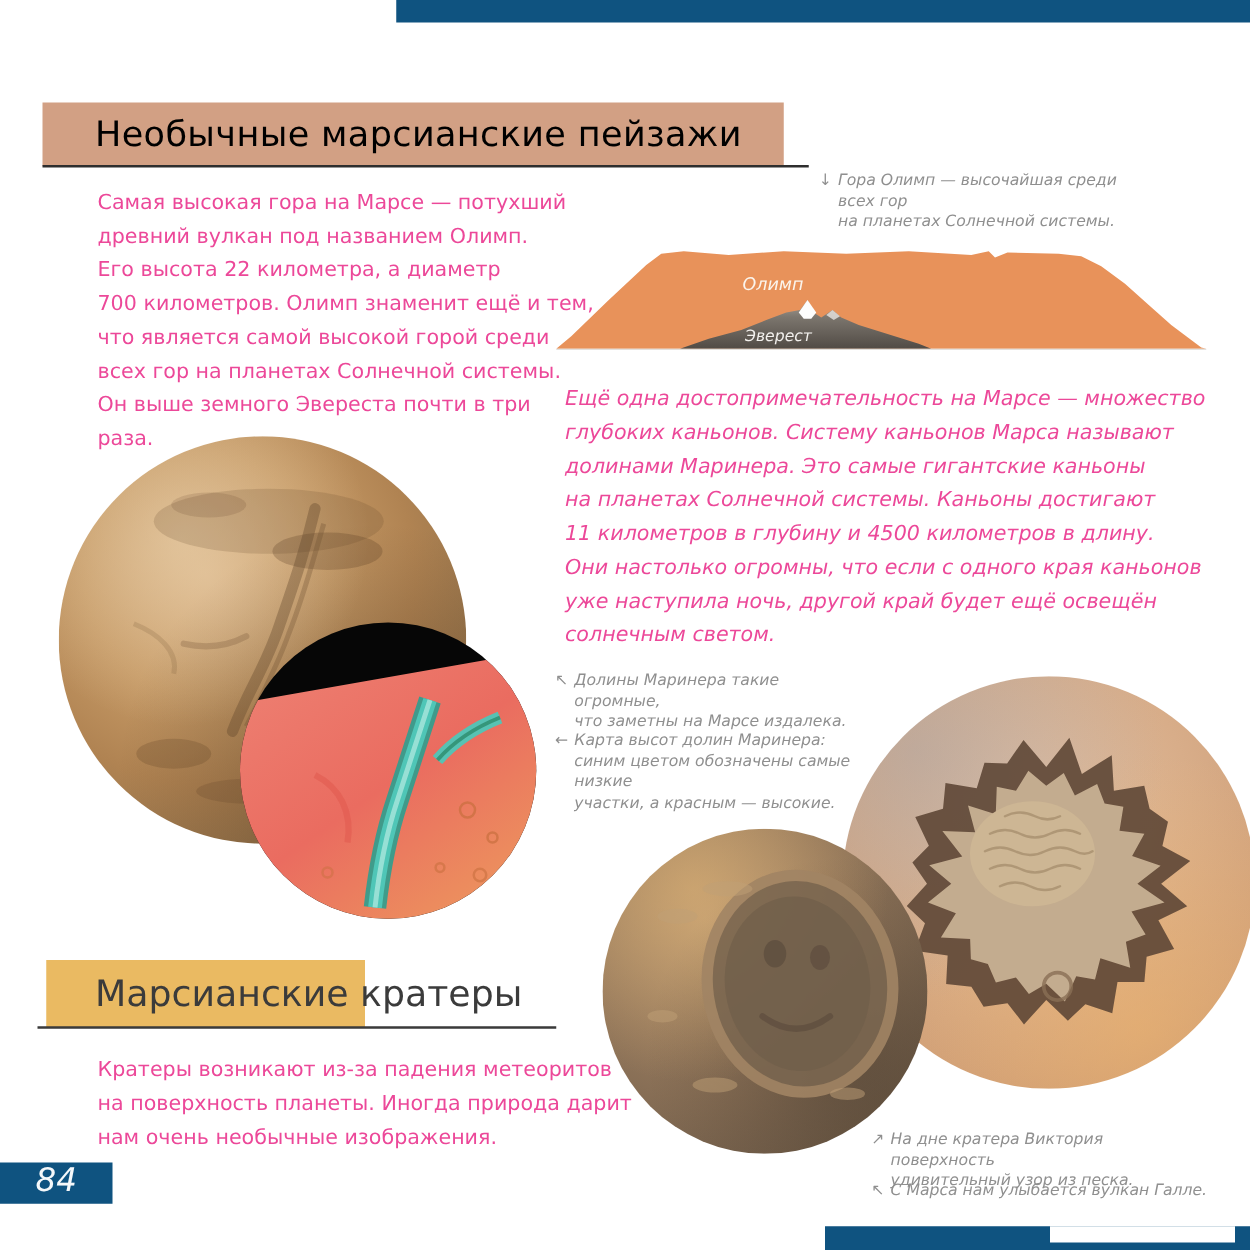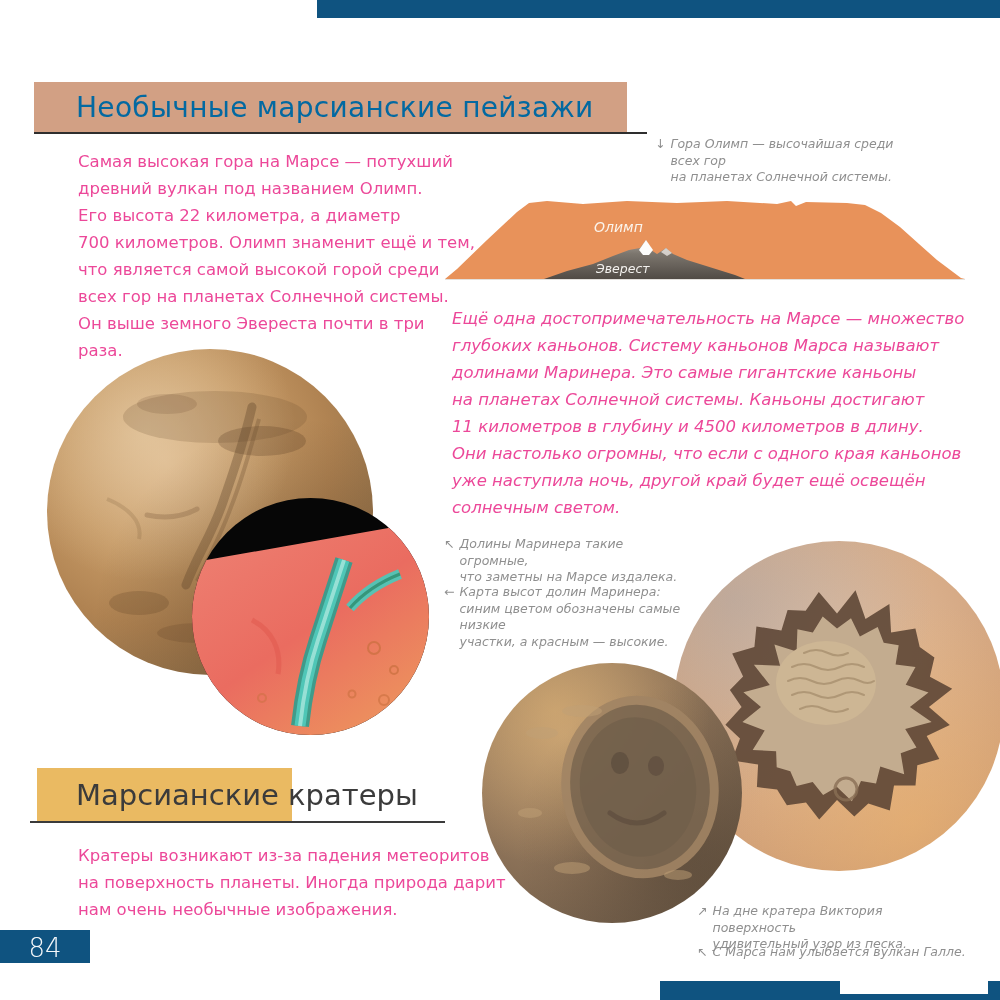--- a/index.html
+++ b/index.html
@@ -9,21 +9,21 @@
   }
   .abs{position:absolute;}
   
   .top-bar{left:317px;top:0;width:683px;height:18px;background:#0F5380;}
   .bottom-bar{left:660px;top:981px;width:340px;height:19px;background:#0F5380;}
   .bottom-bar-notch{left:840px;top:981px;width:148px;height:13px;background:#ffffff;}
   
   .kicker{left:62px;top:32px;font-style:italic;font-size:18px;color:#2E7E98;letter-spacing:.2px;}
   
   .h1-block{left:34px;top:82px;width:593px;height:51px;background:#D2A084;}
-  .h1-text{left:76px;top:82px;height:51px;line-height:51px;font-size:28px;color:#0369a1;letter-spacing:.3px;white-space:nowrap;}
+  .h1-text{left:76px;top:82px;height:51px;line-height:51px;font-size:28px;color:#000000;letter-spacing:.3px;white-space:nowrap;}
   .h1-rule{left:34px;top:132px;width:613px;height:2px;background:#2E2E2E;}
   
   .para{color:#ec4899;font-size:16.5px;line-height:27px;white-space:pre-line;}
   .para-olympus{left:78px;top:148px;width:430px;}
   .para-canyons{left:452px;top:305px;width:545px;font-style:italic;}
   .para-craters{left:78px;top:842px;width:460px;}
   
   .caption{display:flex;gap:5px;color:#8F8F8F;font-size:12.5px;line-height:16.5px;font-style:italic;}
   .caption .arr{flex:0 0 auto;font-style:normal;color:#8F8F8F;}
   .caption .txt{white-space:pre-line;}
@@ -75,21 +75,21 @@
       radial-gradient(circle at 32% 28%, #B4936F 0%, #94785C 40%, #7B654F 72%, #66543F 100%);
     z-index:3;
   }
   .galle-circle svg{position:absolute;inset:0;}
   
   .h2-block{left:37px;top:768px;width:255px;height:54px;background:#EABA62;}
   .h2-text{left:76px;top:768px;height:54px;line-height:54px;font-size:29px;color:#3B3B3B;white-space:nowrap;}
   .h2-rule{left:30px;top:821px;width:415px;height:2px;background:#3A3A3A;}
   
   .page-num{left:0;top:930px;width:90px;height:33px;background:#0F5380;
-    display:flex;align-items:flex-end;justify-content:center;color:#F5F8FA;font-size:26px;font-weight:300;}
+    display:flex;align-items:flex-start;justify-content:center;color:#F5F8FA;font-size:26px;font-weight:300;font-style:italic;}
 </style>
 </head>
 <body>
 
 <div class="page">
 
   <div class="abs top-bar"></div>
 
 
   <div class="abs h1-block"></div>

